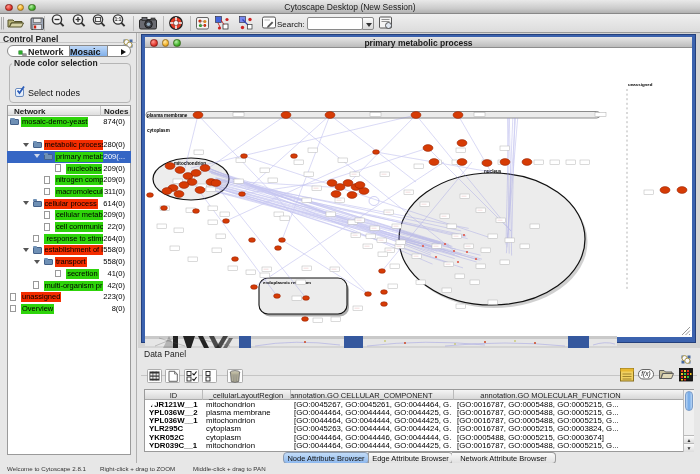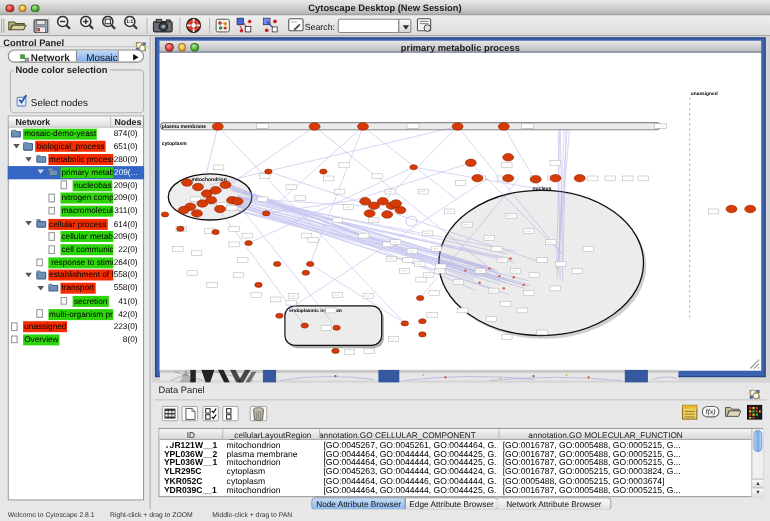--- a/index.html
+++ b/index.html
@@ -5,21 +5,21 @@
 html,body { width:700px; height:474px; overflow:hidden; font-family:"Liberation Sans", sans-serif; }
 body { background:#e7e7e7; position:relative; }
 .abs { position:absolute; }
 </style></head>
 <body>
 
 <div class="abs" style="left:0;top:0;width:700px;height:14px;background:linear-gradient(#e9e9e9,#cbcbcb 65%,#b0b0b0);border-bottom:1px solid #888;">
  <div class="abs" style="left:5px;top:3.5px;width:7.5px;height:7.5px;border-radius:50%;background:radial-gradient(circle at 35% 30%,#ff9a90,#e33a30 60%,#9c1208);border:0.5px solid #8a2018;"></div>
  <div class="abs" style="left:16.5px;top:3.5px;width:7.5px;height:7.5px;border-radius:50%;background:radial-gradient(circle at 35% 30%,#ffe9a8,#f5b52e 60%,#b07408);border:0.5px solid #9a7020;"></div>
  <div class="abs" style="left:28px;top:3.5px;width:7.5px;height:7.5px;border-radius:50%;background:radial-gradient(circle at 35% 30%,#b8f0a8,#45b52e 60%,#1d7408);border:0.5px solid #3a7020;"></div>
- <div class="abs" style="left:0;top:2px;width:700px;text-align:center;font-size:8.5px;font-weight:bold;color:#1a1a1a;">Cytoscape Desktop (New Session)</div>
+ <div class="abs" style="left:0;top:2px;width:700px;text-align:center;font-size:8.5px;font-weight:normal;color:#1a1a1a;">Cytoscape Desktop (New Session)</div>
 </div>
 
 <div class="abs" style="left:0;top:14px;width:700px;height:19px;background:linear-gradient(#efefef,#dcdcdc);border-bottom:1px solid #9a9a9a;">
  <svg width="700" height="19" viewBox="0 0 700 19" style="position:absolute;left:0;top:0;">
       <path d="M1.5 17.5 L1.5 30 M3.5 17.5 L3.5 30" stroke="#aaa" stroke-width="1" transform="translate(0,-14.5)"></path>
       <g transform="translate(7,3)">
         <path d="M1 10 L1 3 L6 3 L7.5 4.5 L15 4.5 L15 6 L4 6 L2.5 10 Z" fill="#b8b47a" stroke="#55522a" stroke-width="1"></path>
         <path d="M2.5 10 L4.5 6 L16.5 6 L14.5 10 Z" fill="#d8d4a8" stroke="#55522a" stroke-width="1"></path>
       </g>
       <g transform="translate(30,3)">
@@ -122,21 +122,21 @@
  <div class="abs" style="left:7px;top:12px;width:124px;height:12px;border:1px solid #8a8a8a;border-radius:6px;background:#fff;overflow:hidden;">
   <div class="abs" style="left:10px;top:1px;width:8px;height:9px;">
    <svg width="9" height="11" viewBox="0 0 9 11">
           <path d="M2.5 2.5 L6.5 5.5 L2.5 8.5" stroke="#777" stroke-width="0.8" fill="none"></path>
           <rect x="0.8" y="0.8" width="3.4" height="3.4" fill="#2fae2f" stroke="#1a7a1a" stroke-width="0.5"></rect>
           <rect x="4.8" y="3.8" width="3.4" height="3.4" fill="#9a9a9a" stroke="#666" stroke-width="0.5"></rect>
           <rect x="0.8" y="6.8" width="3.4" height="3.4" fill="#2fae2f" stroke="#1a7a1a" stroke-width="0.5"></rect>
         </svg>
   </div>
   <div class="abs" style="left:20px;top:0;height:12px;line-height:12px;font-size:9px;font-weight:bold;color:#222;">Network</div>
-  <div class="abs" style="left:61px;top:0;width:39px;height:12px;background:linear-gradient(#bed8f8,#74a8e8);border-left:1px solid #8a8a8a;border-right:1px solid #8a8a8a;text-align:right;line-height:12px;font-size:9px;font-weight:normal;color:#111;">Mosaic</div>
+  <div class="abs" style="left:61px;top:0;width:39px;height:12px;background:linear-gradient(#bed8f8,#74a8e8);border-left:1px solid #8a8a8a;border-right:1px solid #8a8a8a;text-align:left;line-height:12px;font-size:9px;font-weight:bold;color:#111;">Mosaic</div>
   <div class="abs" style="left:113px;top:2.5px;width:0;height:0;border-top:3.6px solid transparent;border-bottom:3.6px solid transparent;border-left:5.5px solid #111;"></div>
  </div>
 
  <div class="abs" style="left:9px;top:30px;width:122px;height:40px;border:1px solid #b5b5b5;border-radius:4px;"></div>
  <div class="abs" style="left:12px;top:25px;padding:0 2px;background:#e7e7e7;font-size:8.5px;font-weight:bold;color:#222;">Node color selection</div>
 
 
  <div class="abs" style="left:15px;top:55px;width:9px;height:9px;background:linear-gradient(#fff,#dce8f8);border:1px solid #6a8cc0;border-radius:2px;"></div>
  <svg class="abs" style="left:15px;top:51px;" width="12" height="12" viewBox="0 0 12 12">
       <path d="M2.5 6.5 L4.5 9 L9 2.5" fill="none" stroke="#2a5cb8" stroke-width="1.8"></path>
@@ -149,27 +149,20 @@
    <div class="abs" style="left:96px;top:0.5px;font-size:8px;font-weight:bold;color:#222;">Nodes</div>
    <div class="abs" style="left:92px;top:0;width:1px;height:9.5px;background:#c5c5c5;"></div>
   </div>
  </div>
  <div class="abs" style="left:0;top:-33px;width:137px;height:474px;">
       <div style="position:absolute;left:7px;top:116.0px;width:124px;height:11.7px;">
         <div style="position:absolute;left:3.0px;top:2.8px;width:9px;height:6.2px;background:#6f90b5;border:0.5px solid #44618a;border-radius:1px;"></div>
         <div style="position:absolute;left:3.0px;top:1.5px;width:4.5px;height:2px;background:#6f90b5;border-radius:1px 1px 0 0;"></div>
         <div style="position:absolute;left:14.0px;top:0.8px;height:10px;line-height:10px;padding:0 1px;max-width:82px;font-size:7.5px;white-space:nowrap;overflow:hidden;background:#2ed40a;color:#000;">mosaic-demo-yeast</div>
         <div style="position:absolute;right:6px;top:0.8px;line-height:10px;font-size:7.5px;color:#000;">874(0)</div>
-      </div>
-      <div style="position:absolute;left:7px;top:127.7px;width:124px;height:11.7px;">
-        <div style="position:absolute;left:5px;top:3.2px;width:0;height:0;border-left:3.4px solid transparent;border-right:3.4px solid transparent;border-top:4.6px solid #555;"></div>
-        <div style="position:absolute;left:14.3px;top:2.8px;width:9px;height:6.2px;background:#6f90b5;border:0.5px solid #44618a;border-radius:1px;"></div>
-        <div style="position:absolute;left:14.3px;top:1.5px;width:4.5px;height:2px;background:#6f90b5;border-radius:1px 1px 0 0;"></div>
-        <div style="position:absolute;left:25.3px;top:0.8px;height:10px;line-height:10px;padding:0 1px;max-width:70px;font-size:7.5px;white-space:nowrap;overflow:hidden;background:#f42d00;color:#000;">biological_process</div>
-        <div style="position:absolute;right:6px;top:0.8px;line-height:10px;font-size:7.5px;color:#000;">651(0)</div>
       </div>
       <div style="position:absolute;left:7px;top:139.4px;width:124px;height:11.7px;">
         <div style="position:absolute;left:16px;top:3.2px;width:0;height:0;border-left:3.4px solid transparent;border-right:3.4px solid transparent;border-top:4.6px solid #555;"></div>
         <div style="position:absolute;left:25.6px;top:2.8px;width:9px;height:6.2px;background:#6f90b5;border:0.5px solid #44618a;border-radius:1px;"></div>
         <div style="position:absolute;left:25.6px;top:1.5px;width:4.5px;height:2px;background:#6f90b5;border-radius:1px 1px 0 0;"></div>
         <div style="position:absolute;left:36.6px;top:0.8px;height:10px;line-height:10px;padding:0 1px;max-width:59px;font-size:7.5px;white-space:nowrap;overflow:hidden;background:#f42d00;color:#000;">metabolic process</div>
         <div style="position:absolute;right:6px;top:0.8px;line-height:10px;font-size:7.5px;color:#000;">280(0)</div>
       </div>
       <div style="position:absolute;left:7px;top:151.1px;width:124px;height:11.7px;background:#3566c4;">
         <div style="position:absolute;left:27px;top:3.2px;width:0;height:0;border-left:3.4px solid transparent;border-right:3.4px solid transparent;border-top:4.6px solid #cfd8ea;"></div>
@@ -582,21 +575,21 @@
       </g>
       <g fill="#b8b830">
         <circle cx="240" cy="5" r="0.8"></circle>
         <circle cx="310" cy="8" r="0.8"></circle>
         <circle cx="370" cy="5" r="0.8"></circle>
       </g>
     </svg>
   </div>
 
 <div class="abs" style="left:141px;top:348px;width:556px;height:115px;background:#e7e7e7;">
- <div class="abs" style="left:0;top:0;width:556px;height:16px;border-bottom:1px solid #c5c5c5;">
+ <div class="abs" style="left:0;top:0;width:556px;height:28px;border-bottom:1px solid #c5c5c5;">
   <div class="abs" style="left:3px;top:1px;font-size:8.5px;color:#222;">Data Panel</div>
   <div class="abs" style="right:6px;top:1.5px;width:10px;height:9px;"><svg width="10" height="9" viewBox="0 0 10 9">
           <rect x="0.5" y="0.5" width="3" height="3" fill="#4a6aa0"></rect>
           <rect x="6.5" y="0.5" width="3" height="3" fill="#4a6aa0"></rect>
           <rect x="0.5" y="5.5" width="3" height="3" fill="#4a6aa0"></rect>
           <rect x="6.5" y="5.5" width="3" height="3" fill="#4a6aa0"></rect>
           <circle cx="3.6" cy="3.2" r="2.6" fill="#f8f8ff" stroke="#a89648" stroke-width="1"></circle>
           <circle cx="6.4" cy="5.8" r="2.6" fill="#f8f8ff" stroke="#a89648" stroke-width="1"></circle>
         </svg></div>
  </div>

